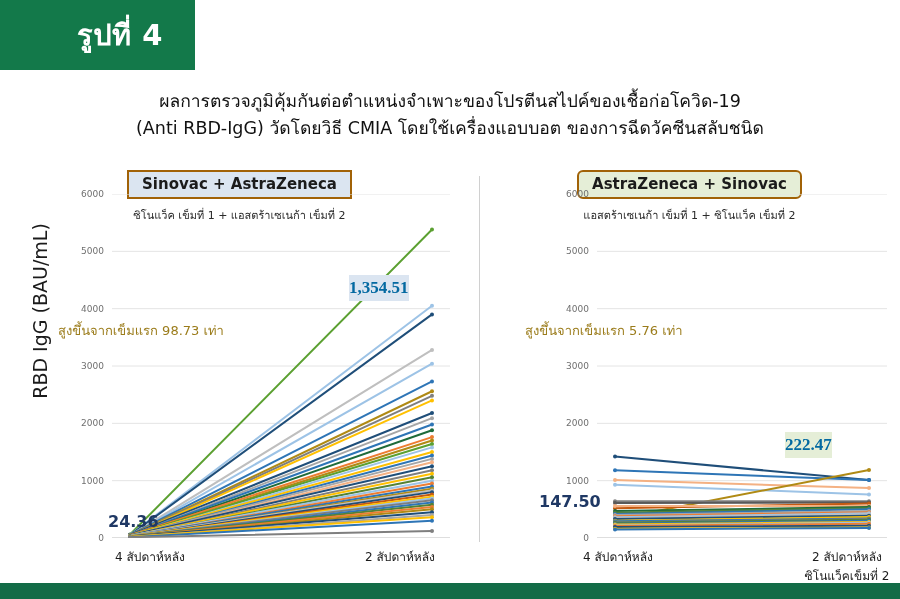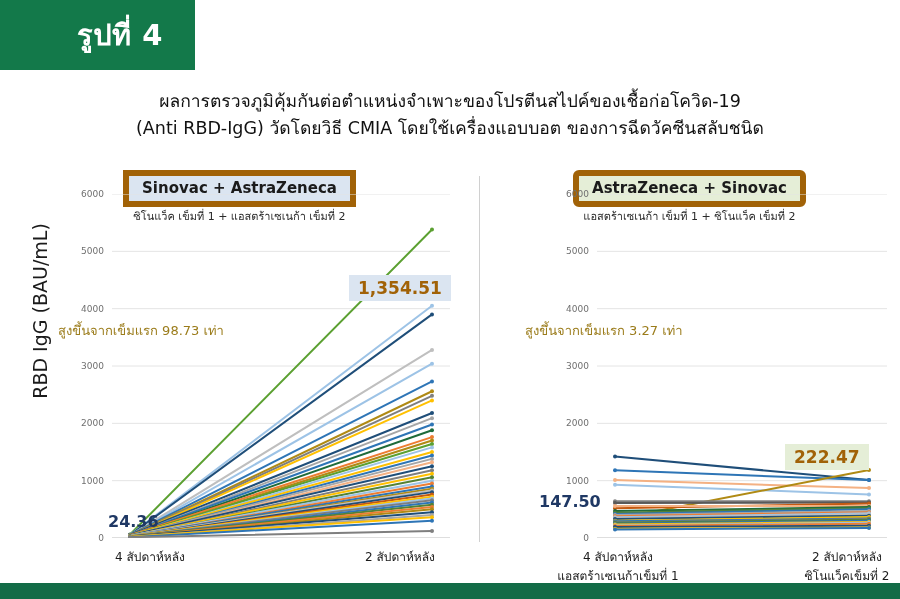--- a/index.html
+++ b/index.html
@@ -32,27 +32,27 @@
   #panel-left{left:0;width:479px;}
   #panel-right{left:479px;width:421px;}
   #center-divider{
     position:absolute;left:479px;top:176px;width:1px;height:366px;
     background:#d0d0d0;
   }
   
   .panel-head{position:absolute;top:0;width:100%;text-align:center;}
   .legend-box{
     display:inline-block;padding:3px 13px 4px 13px;
-    border:6px solid #a16207;
+    border:2px solid #a16207;
     font-size:15px;font-weight:700;color:#1b1b1b;
   }
   #legend-left .legend-box{background:#dbe5f1;}
   #legend-right .legend-box{background:#e5eed7;border-radius:6px;}
   .panel-sub{
-    font-size:11px;color:#2b2b2b;text-align:center;
+    margin-top:7px;font-size:11px;color:#2b2b2b;text-align:center;
   }
 
   
   .plot{position:absolute;}
   #plot-left{left:112px;top:194px;width:338px;height:344px;}
   #plot-right{left:597px;top:194px;width:290px;height:344px;}
   .plot svg{display:block;}
 
   
   .yaxis{position:absolute;width:40px;text-align:right;
@@ -74,24 +74,24 @@
   #xlab-l1{left:60px;top:548px;}
   #xlab-l2{left:310px;top:548px;}
   #xlab-r1{left:528px;top:548px;}
   #xlab-r2{left:757px;top:548px;}
 
   
   .fold-note{position:absolute;font-size:13px;color:#9b7c1b;white-space:nowrap;}
   #fold-left{left:58px;top:320px;text-align:right;}
   #fold-right{left:525px;top:320px;}
 
-  .callout{position:absolute;font-size:17px;font-weight:700;color:#a16207;
-           padding:3px 9px;white-space:nowrap;}
+  .callout{position:absolute;font-size:17px;font-weight:700;color:#0369a1;
+           padding:3px 0;white-space:nowrap;font-family:Liberation Serif, serif;}
   #callout-left{left:349px;top:275px;background:#dbe5f1;}
-  #callout-right{left:785px;top:444px;background:#e5eed7;}
+  #callout-right{left:785px;top:432px;background:#e5eed7;}
 
   .baseline-val{position:absolute;font-size:16px;font-weight:700;color:#1f3864;
                 white-space:nowrap;}
   #baseline-left{left:108px;top:512px;}
   #baseline-right{left:539px;top:492px;}
 </style>
 </head>
 <body>
 
 <div id="fig-tag">
@@ -527,26 +527,25 @@
         <circle cx="272" cy="333.3933333333333" r="2" fill="#ffc000"></circle>
       </g>
       <g>
         <line x1="18" y1="335.4" x2="272" y2="333.96666666666664" stroke="#2e75b6" stroke-width="2" stroke-linecap="round"></line>
         <circle cx="18" cy="335.4" r="2" fill="#2e75b6"></circle>
         <circle cx="272" cy="333.96666666666664" r="2" fill="#2e75b6"></circle>
       </g>
     </svg>
   </div>
 
-<div class="fold-note" id="fold-right">สูงขึ้นจากเข็มแรก 3.27 เท่า</div>
+<div class="fold-note" id="fold-right">สูงขึ้นจากเข็มแรก 5.76 เท่า</div>
 <div class="callout" id="callout-right">222.47</div>
 <div class="baseline-val" id="baseline-right">147.50</div>
 
 <div class="xlab" id="xlab-r1">
   <div>4 สัปดาห์หลัง</div>
-  <div>แอสตร้าเซเนก้าเข็มที่ 1</div>
 </div>
 <div class="xlab" id="xlab-r2">
   <div>2 สัปดาห์หลัง</div>
   <div>ซิโนแว็คเข็มที่ 2</div>
 </div>
 
 <div id="bottom-bar"></div>
 
 </body></html>

